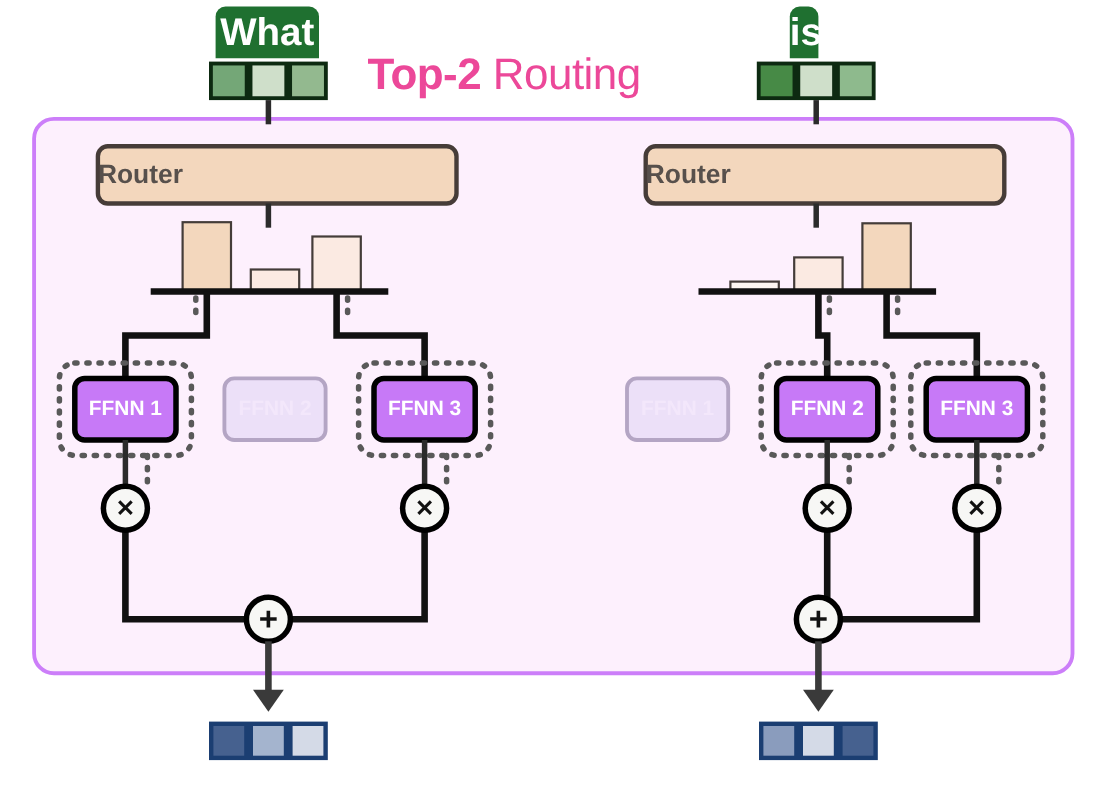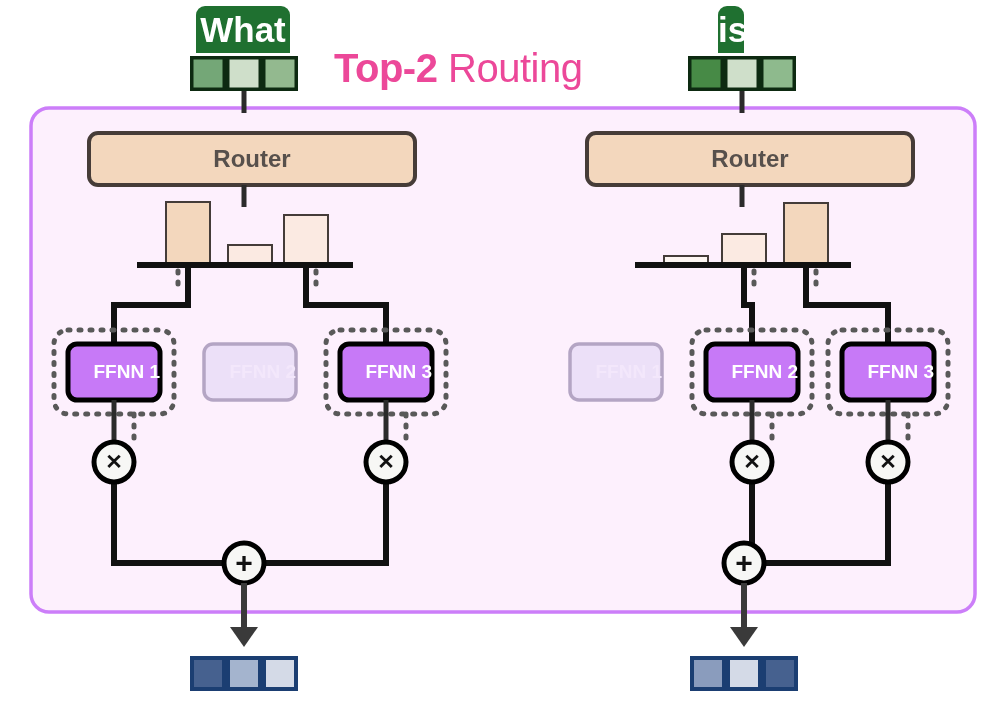--- a/index.html
+++ b/index.html
@@ -32,25 +32,25 @@
     color:#ffffff;
     font-size:35px;
     font-weight:bold;
     text-align:center;
     line-height:47px;
     height:47px;
   }
 
   .router-lbl{
     font-size:24px;font-weight:bold;color:#57504c;
-    text-align:center;
+    text-align:left;
   }
   .ffnn-lbl{
     font-size:19px;font-weight:bold;color:#ffffff;
-    text-align:right;
+    text-align:center;
   }
   .ffnn-lbl.off{color:#f3e7fb;}
 </style>
 </head>
 <body>
 
 <div id="stage">
   <svg id="diagram" viewBox="0 0 1004 720" xmlns="http://www.w3.org/2000/svg">
       <rect x="31" y="108" width="944" height="504" rx="18" ry="18" fill="#fdf0fd" stroke="#cc7ef9" stroke-width="3.5"></rect>
       <g>

